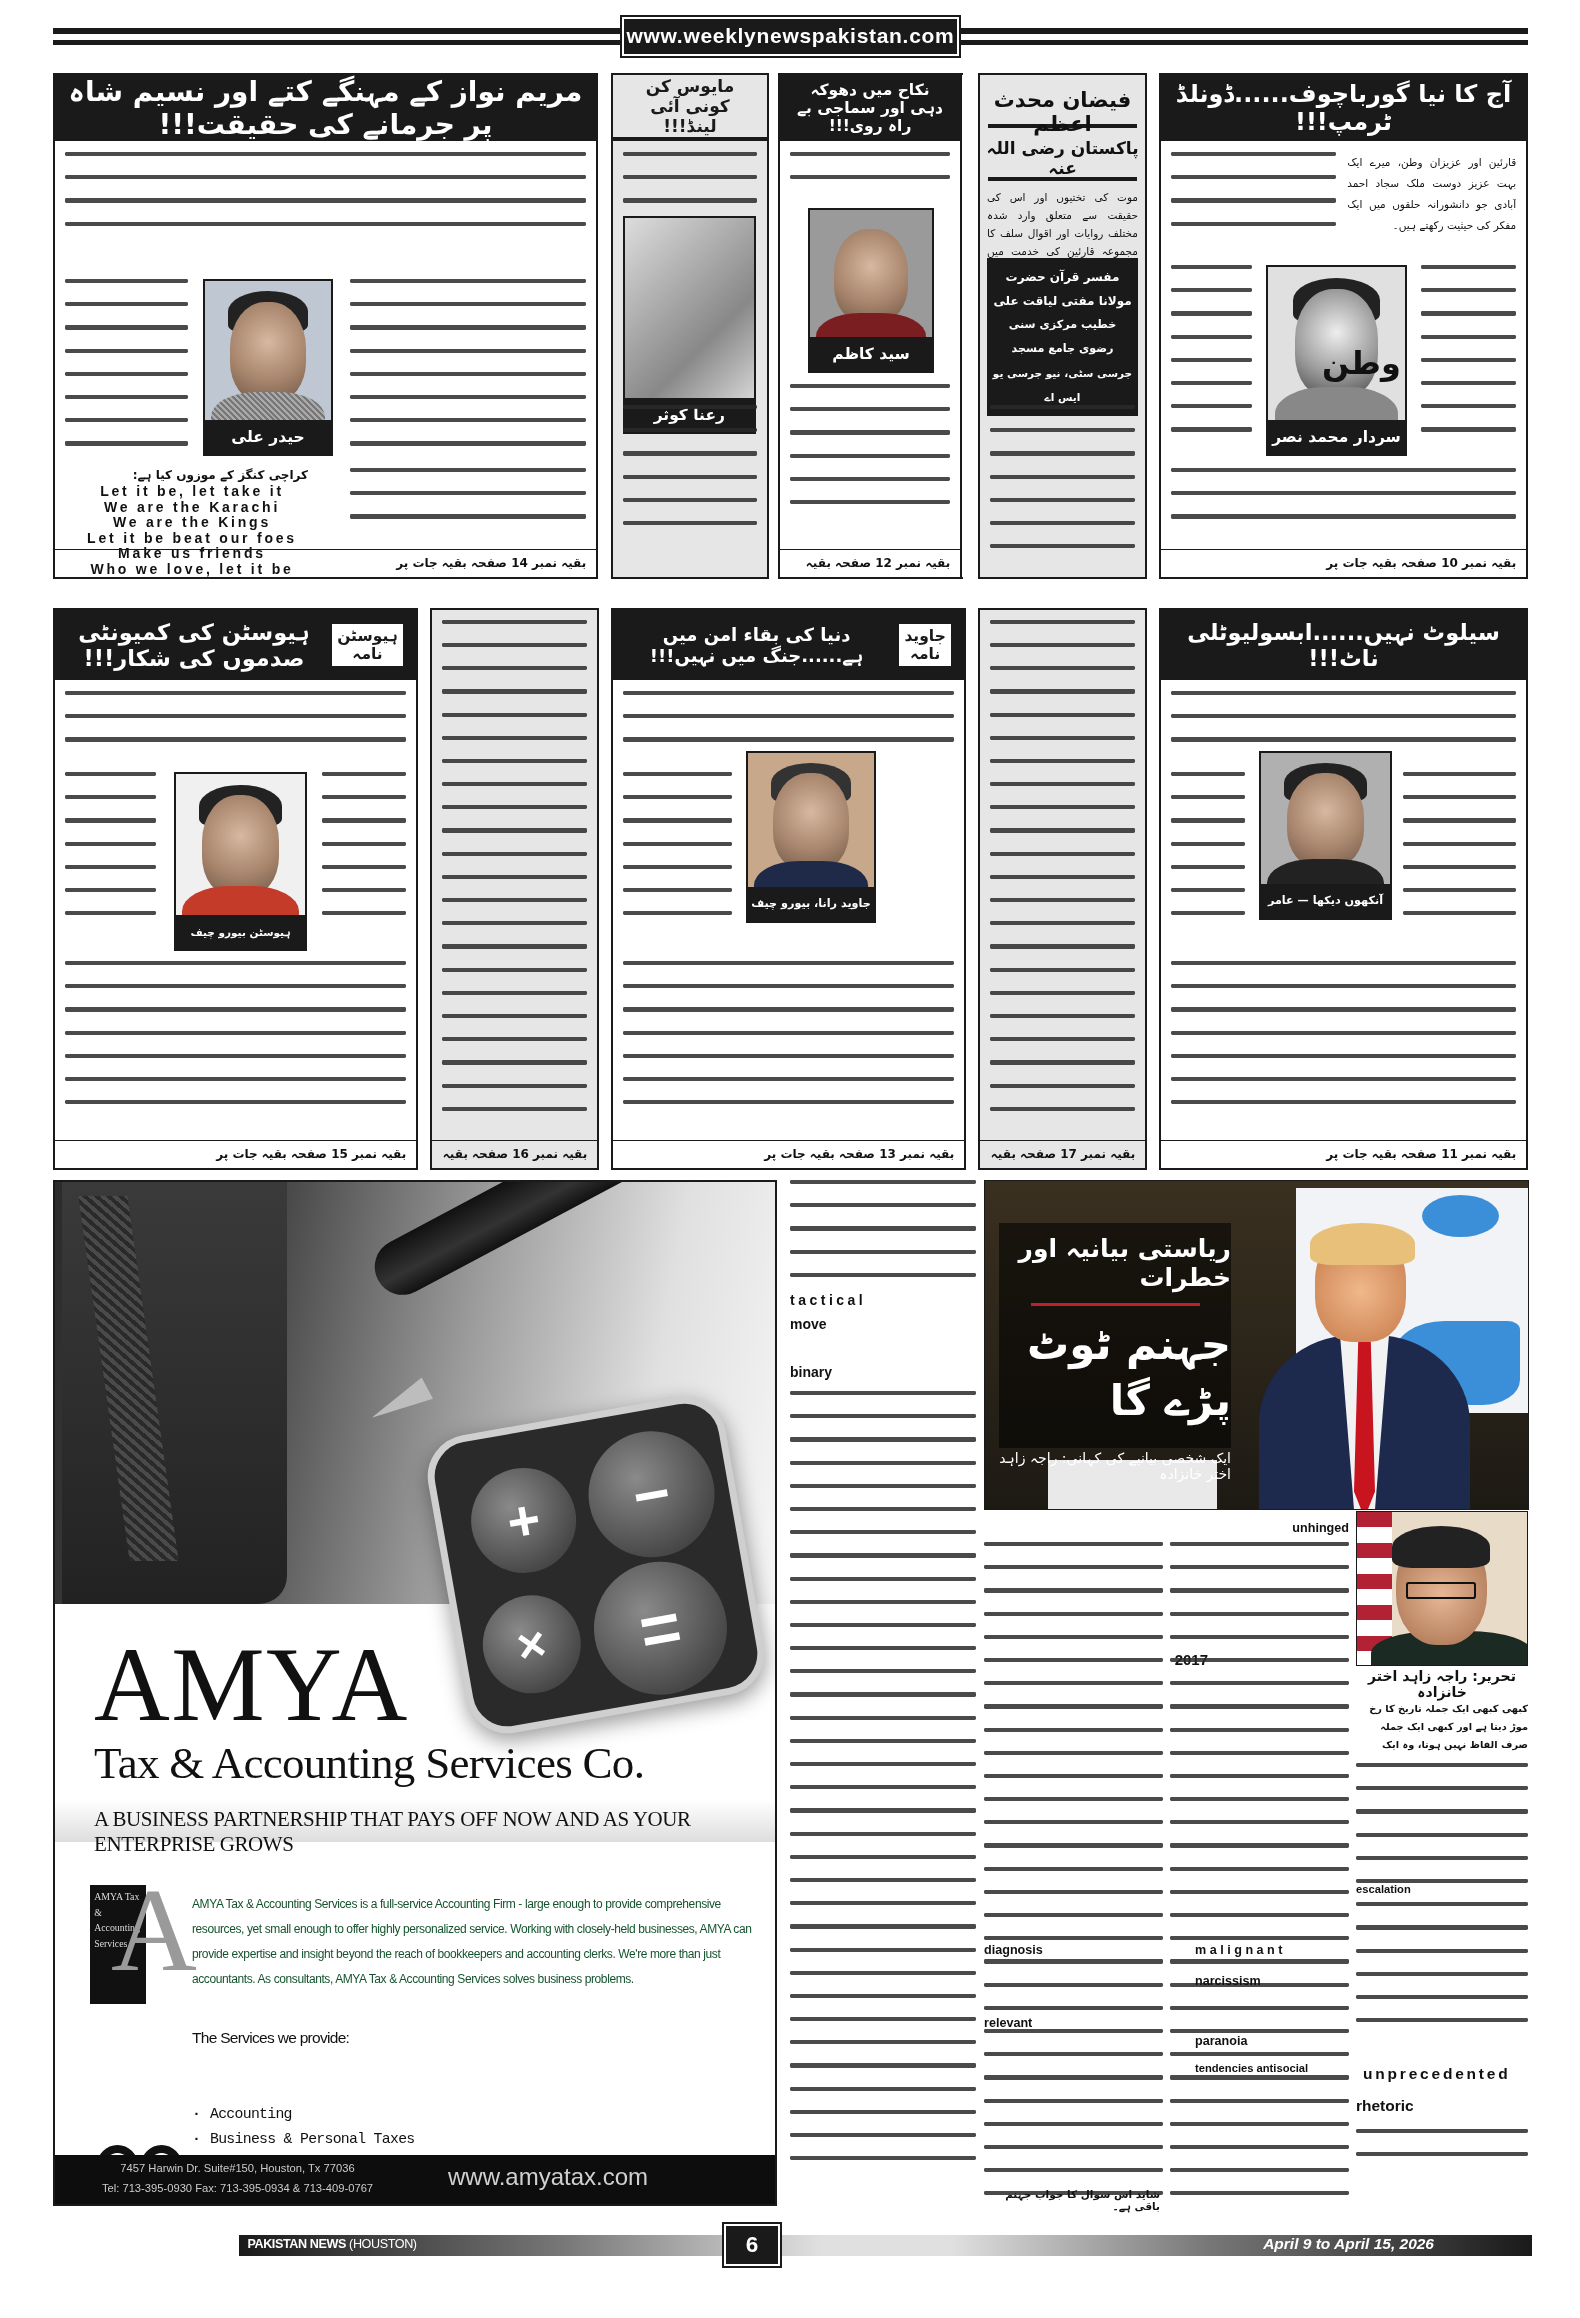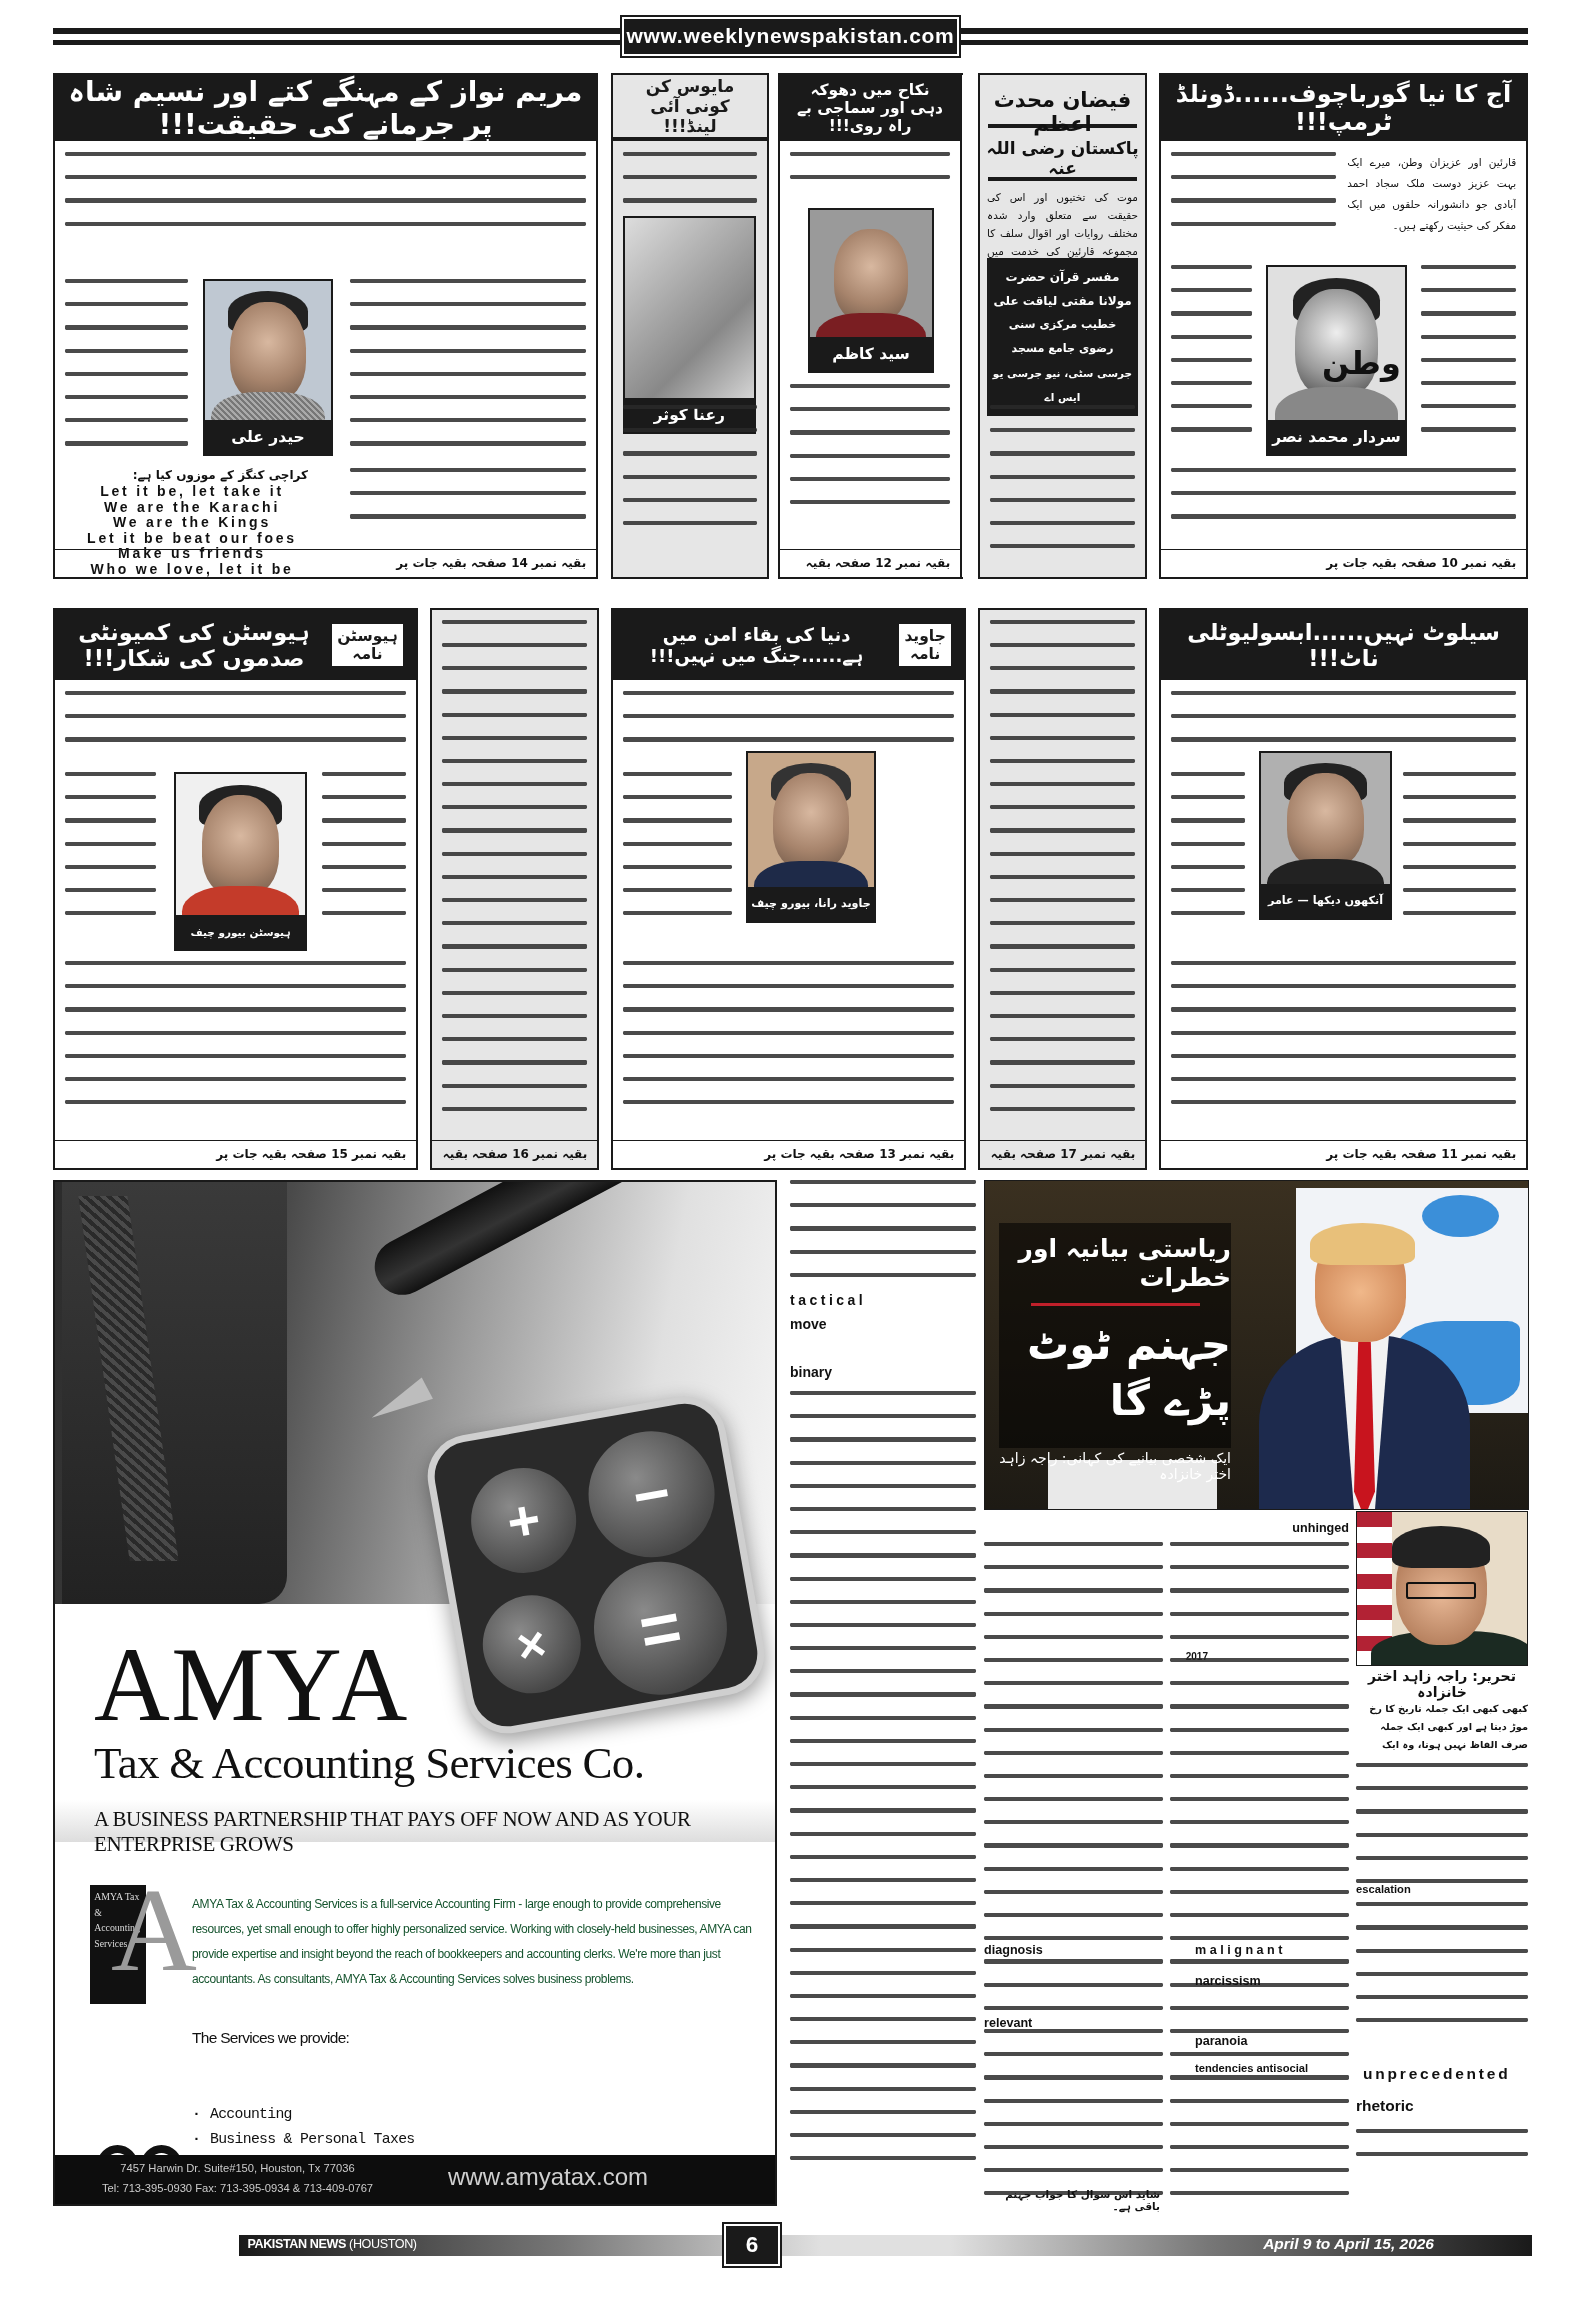--- a/index.html
+++ b/index.html
@@ -598,21 +598,21 @@
   <div class="title-box">
     <div class="t1">ریاستی بیانیہ اور خطرات</div>
     <div class="red-rule"></div>
     <div class="t2">جہنم ٹوٹ پڑے گا</div>
     <div class="t3">ایک شخصی بیانیے کی کہانی: راجہ زاہد اختر خانزادہ</div>
   </div>
 </div>
 
 <div style="position:absolute; left:984px; top:1521px; width:365px; height:696px;">
   <div style="position:absolute; right:0; top:0; font-family:'Liberation Sans',sans-serif; font-weight:bold; font-size:12.6px;">unhinged</div>
-  <div style="position:absolute; right:141px; top:130px; font-family:'Liberation Sans',sans-serif; font-weight:bold; font-size:10px;">2017</div>
+  <div style="position:absolute; right:141px; top:130px; font-family:'Liberation Sans',sans-serif; font-weight:bold; font-size:15px;">2017</div>
   <div class="lines" style="top:21px; left:0; right:186px; height:667px;">
     <span></span>
       <span></span>
       <span></span>
       <span></span>
       <span></span>
       <span></span>
       <span></span>
       <span></span>
       <span></span>

